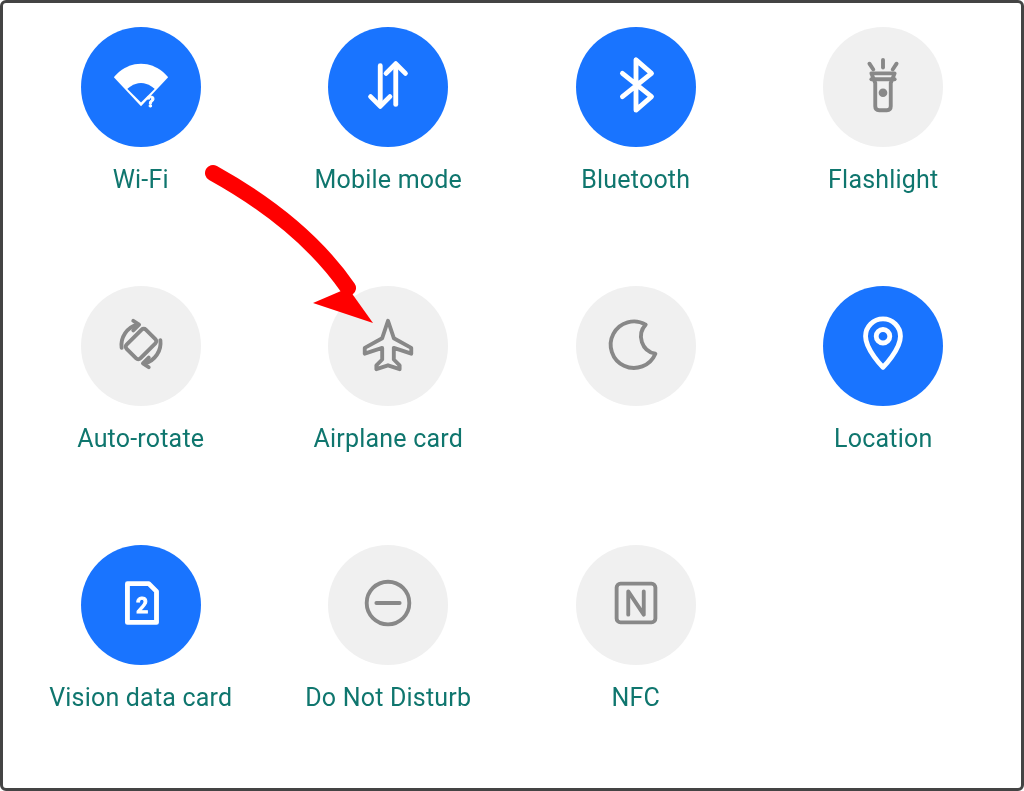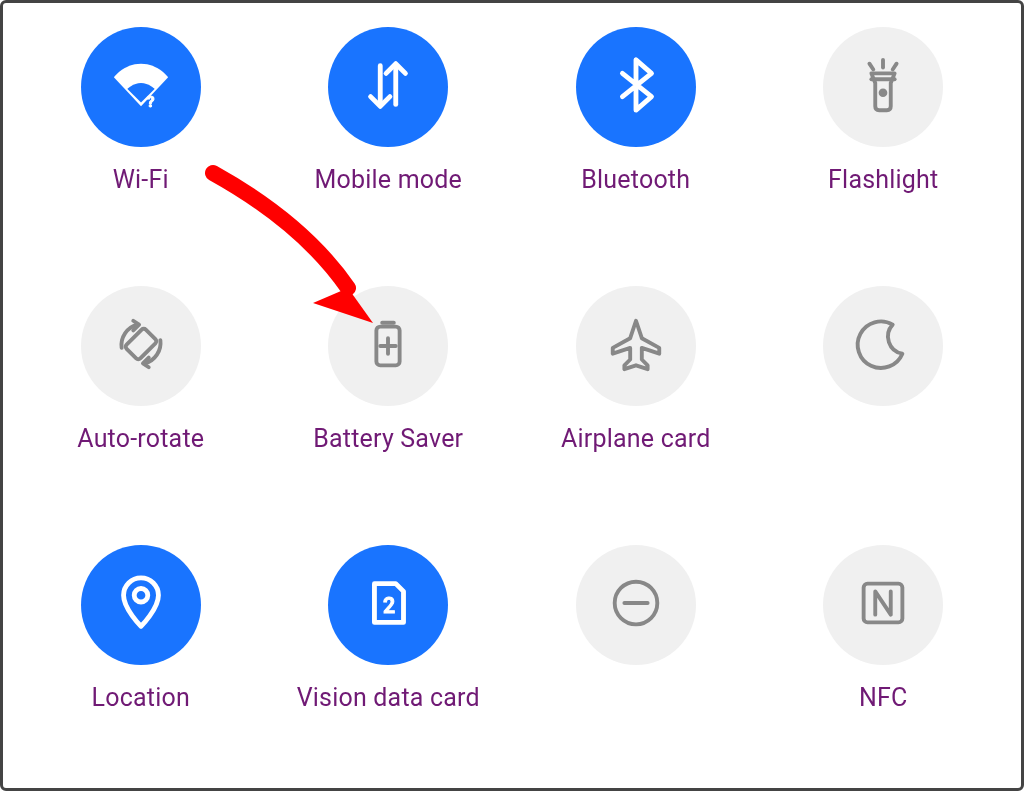--- a/index.html
+++ b/index.html
@@ -63,21 +63,21 @@
     stroke: #888888;
     fill: none;
   }
   .circle.active svg {
     stroke: #ffffff;
     fill: none;
   }
   .label {
     margin-top: 18px;
     font-size: 25px;
-    color: #701a75;
+    color: #0f766e;
     font-weight: 400;
     letter-spacing: 0.2px;
     text-align: center;
   }
   .arrow-annotation {
     position: absolute;
     pointer-events: none;
   }
 </style>
 </head>
@@ -154,35 +154,20 @@
               <polyline points="24,8 30,12 24,18"></polyline>
               <path d="M52 28 A22 22 0 0 1 36 52"></path>
               <polyline points="40,56 34,52 40,46"></polyline>
             </g>
           </svg>
         </span>
       </div>
       <div class="label">Auto-rotate</div>
     </div>
 
-    <div class="tile">
-      <div class="circle inactive">
-        <span>
-          <svg viewBox="0 0 64 64">
-            <g stroke="#888" stroke-width="4" fill="none" stroke-linecap="round" stroke-linejoin="round">
-              <rect x="20" y="14" width="24" height="40" rx="4"></rect>
-              <line x1="26" y1="10" x2="38" y2="10"></line>
-              <line x1="32" y1="26" x2="32" y2="42"></line>
-              <line x1="24" y1="34" x2="40" y2="34"></line>
-            </g>
-          </svg>
-        </span>
-      </div>
-      <div class="label">Battery Saver</div>
-    </div>
 
     <div class="tile">
       <div class="circle inactive">
         <span>
           <svg viewBox="0 0 64 64">
             <g stroke="#888" stroke-width="4" fill="none" stroke-linecap="round" stroke-linejoin="round">
               <path d="M32 8 L38 26 L56 36 L56 42 L38 36 L38 48 L44 54 L44 58 L32 54 L20 58 L20 54 L26 48 L26 36 L8 42 L8 36 L26 26 Z"></path>
             </g>
           </svg>
         </span>
@@ -232,20 +217,21 @@
       <div class="circle inactive">
         <span>
           <svg viewBox="0 0 64 64">
             <g stroke="#888" stroke-width="4" fill="none" stroke-linecap="round">
               <circle cx="32" cy="32" r="22"></circle>
               <line x1="20" y1="32" x2="44" y2="32"></line>
             </g>
           </svg>
         </span>
       </div>
+      <div class="label">Do Not Disturb</div>
     </div>
 
     <div class="tile">
       <div class="circle inactive">
         <span>
           <svg viewBox="0 0 64 64">
             <g stroke="#888" stroke-width="4" fill="none" stroke-linecap="round" stroke-linejoin="round">
               <rect x="12" y="12" width="40" height="40" rx="4"></rect>
               <path d="M24 44 L24 20 L40 44 L40 20"></path>
             </g>

